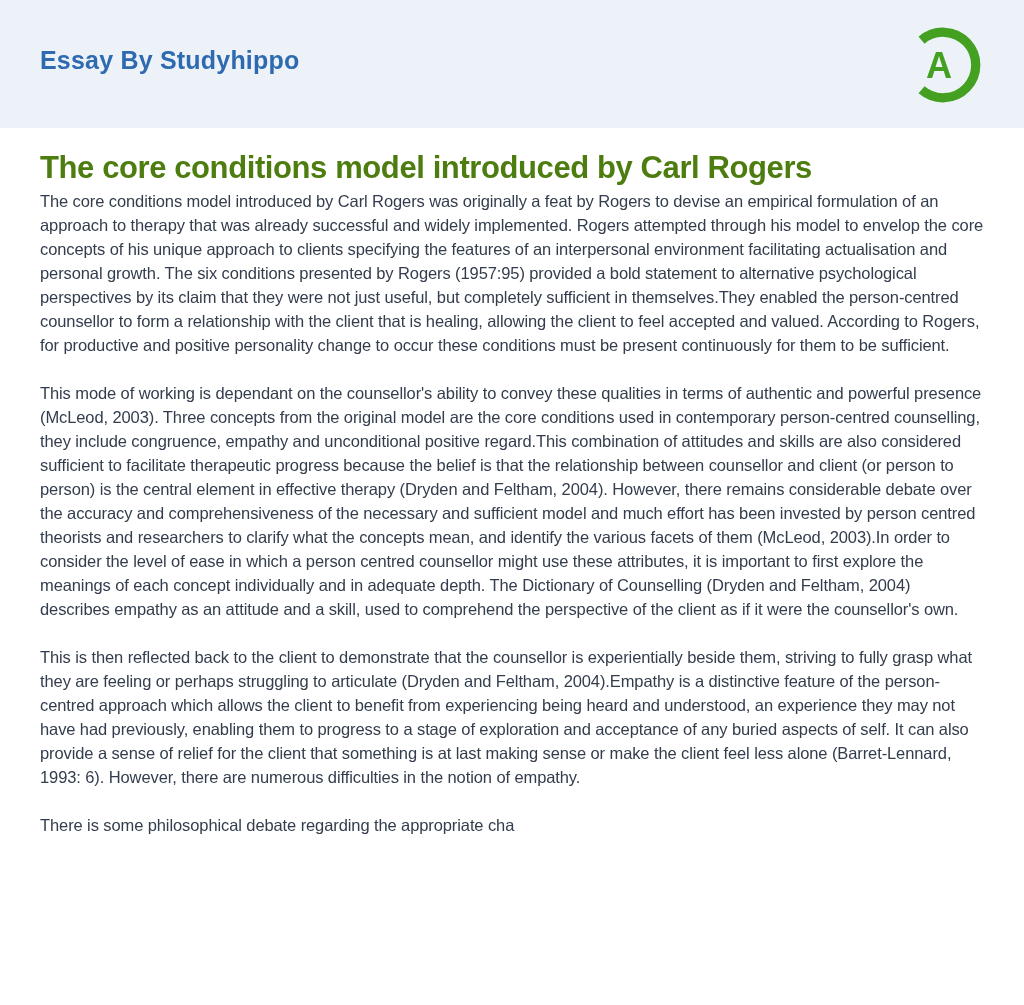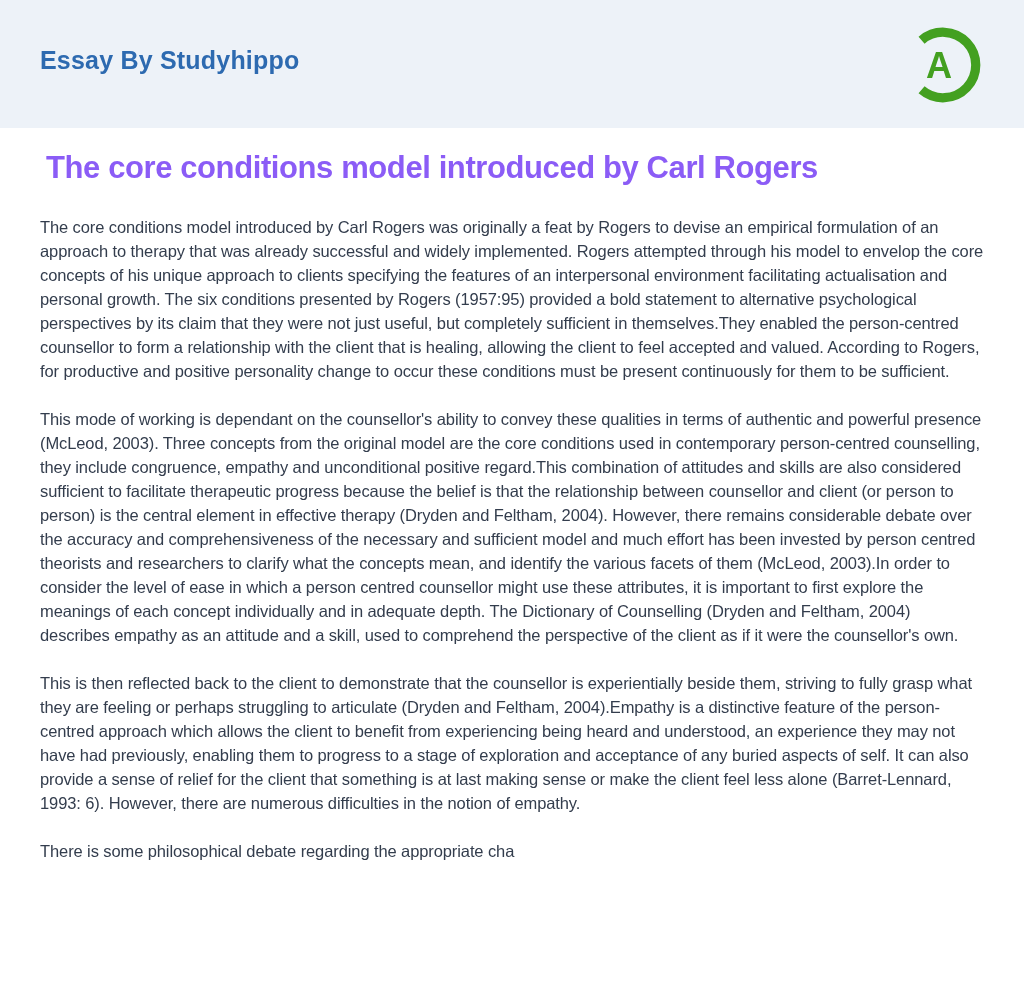--- a/index.html
+++ b/index.html
@@ -44,30 +44,30 @@
   .logo {
     width: 84px;
     height: 84px;
     flex: 0 0 auto;
     margin-top: 2px;
   }
   .content {
     padding: 0 40px;
   }
   .article-title {
-    margin: 22px 0 0 6px;
+    margin: 22px 0 0 0;
     max-width: 880px;
     font-size: 31px;
     line-height: 36px;
     font-weight: 800;
     letter-spacing: -0.4px;
-    color: #8b5cf6;
+    color: #4d7c0f;
   }
   .article-body {
-    margin-top: 29px;
+    margin-top: 3px;
   }
   .article-body p {
     margin: 0 0 24px 0;
     max-width: 946px;
     font-size: 16.5px;
     line-height: 24px;
     letter-spacing: -0.1px;
     color: #333d4d;
   }
 </style>

